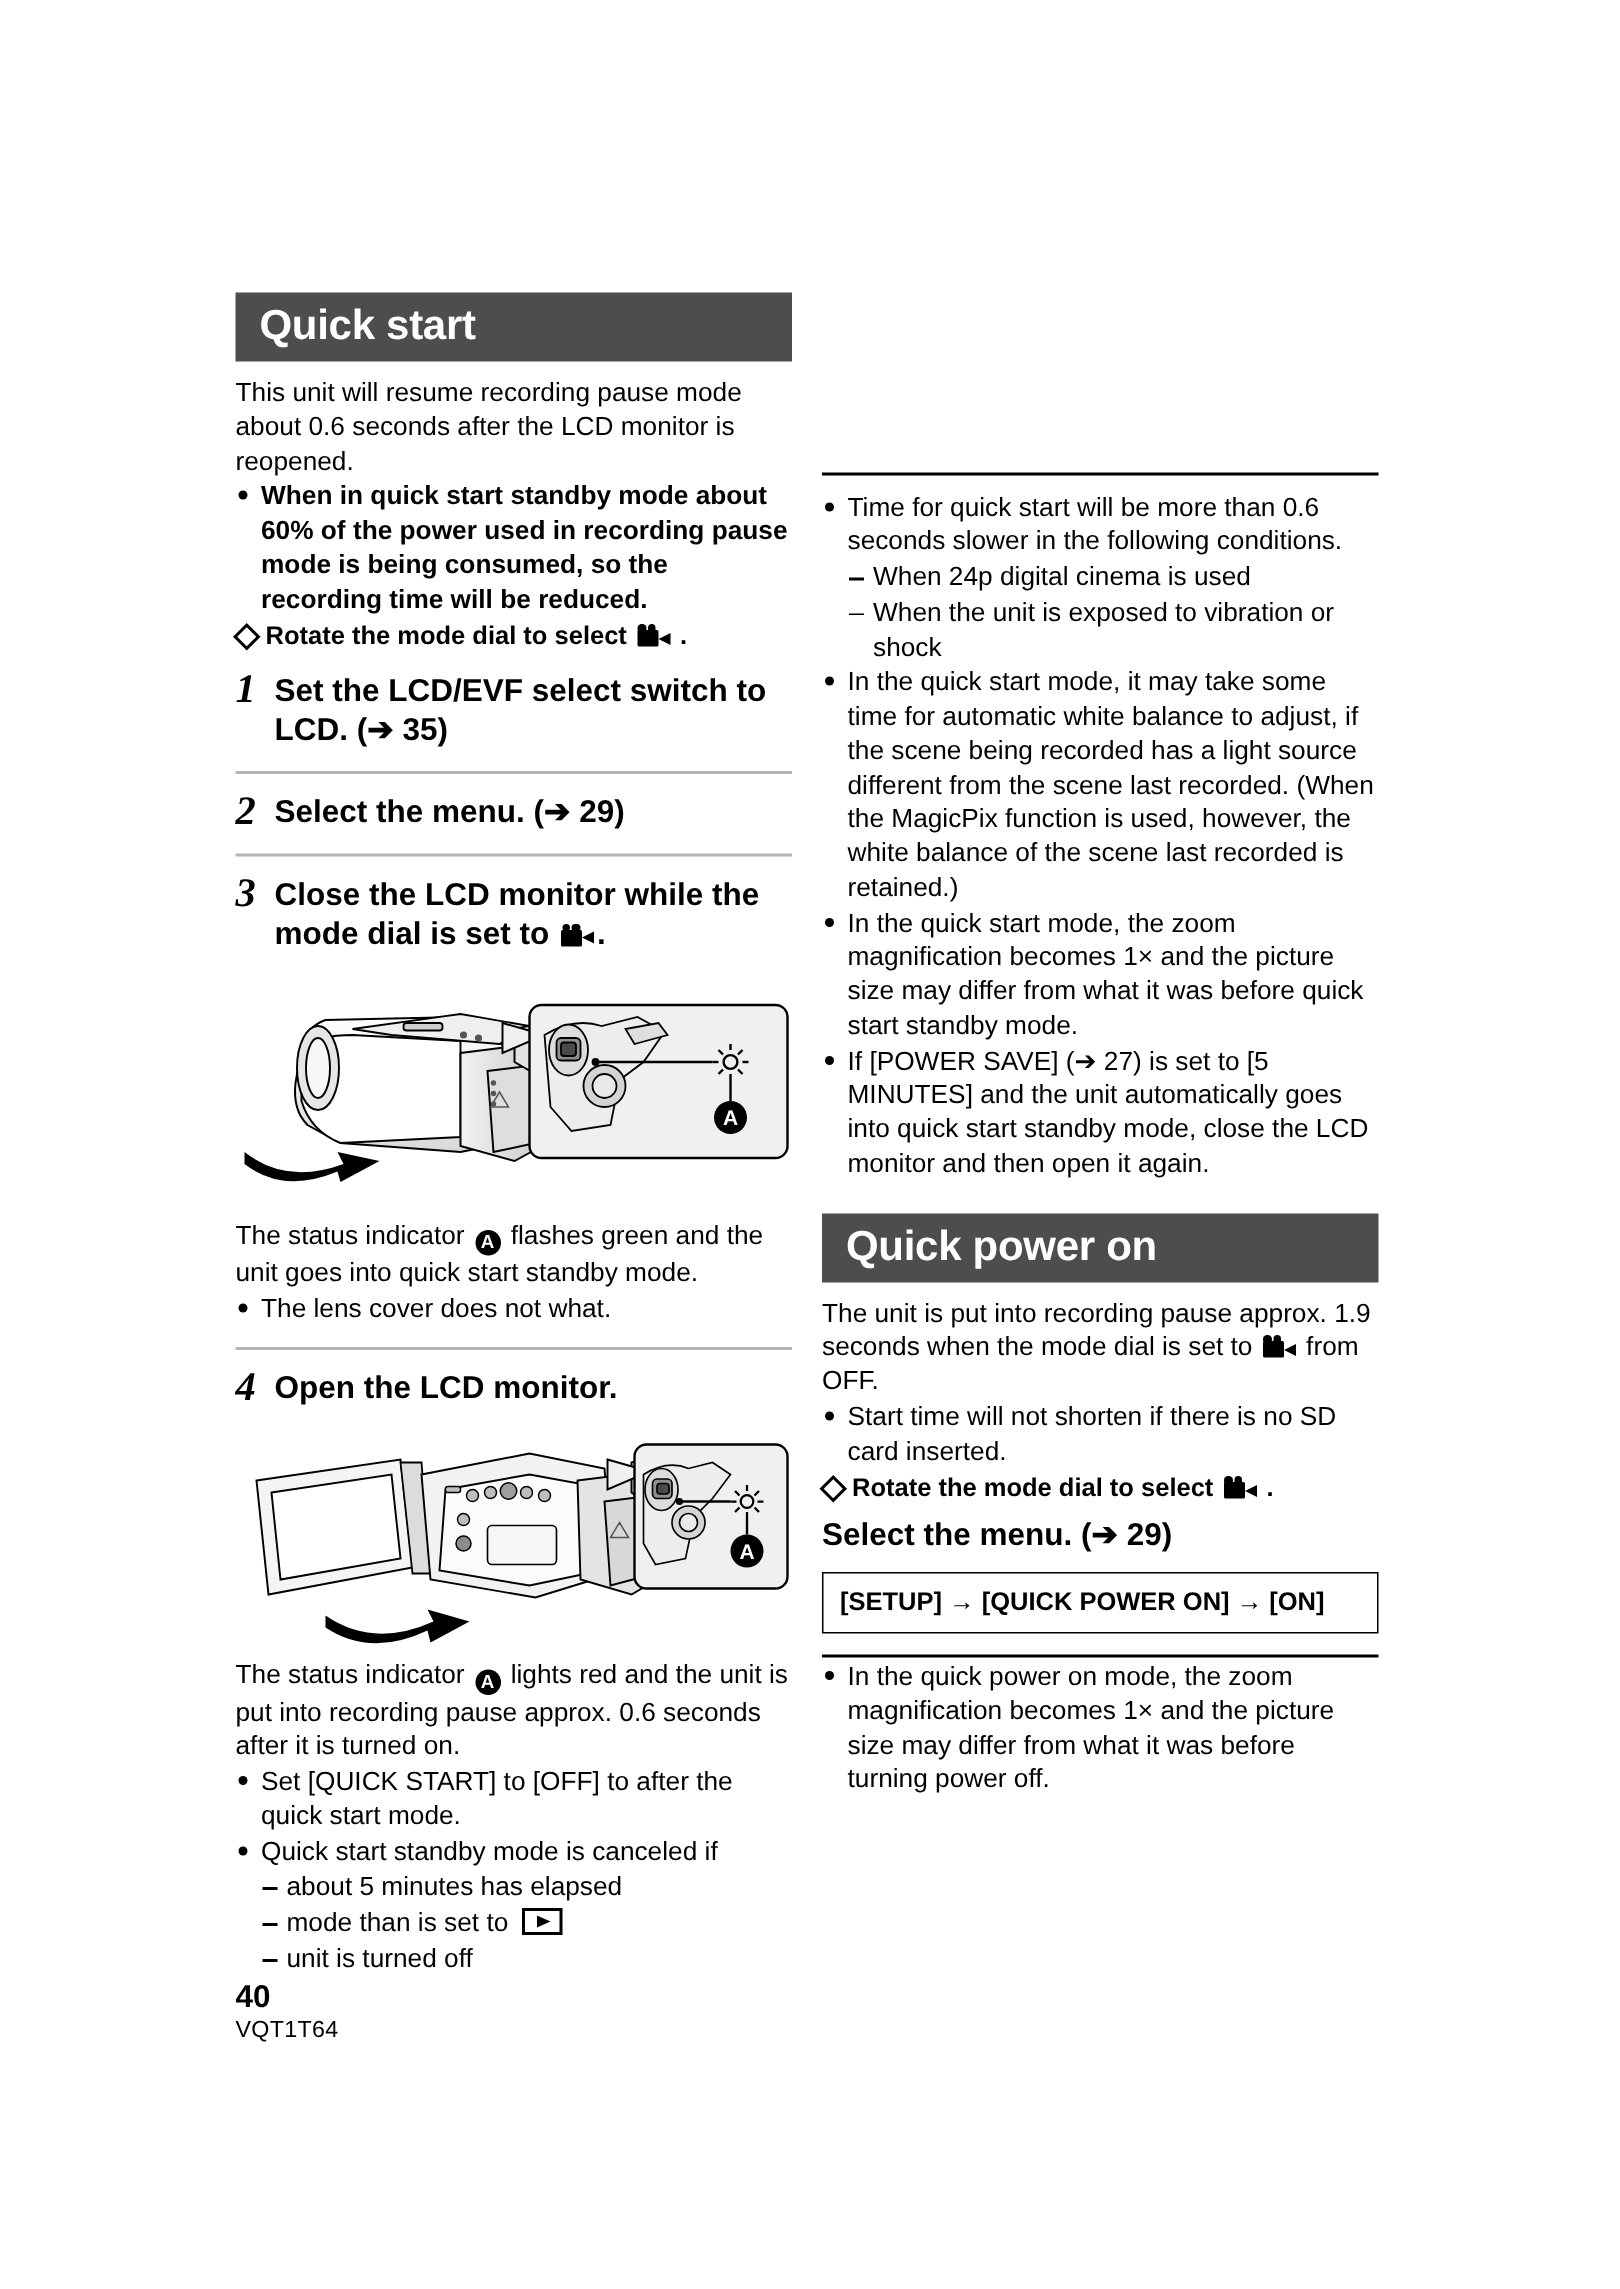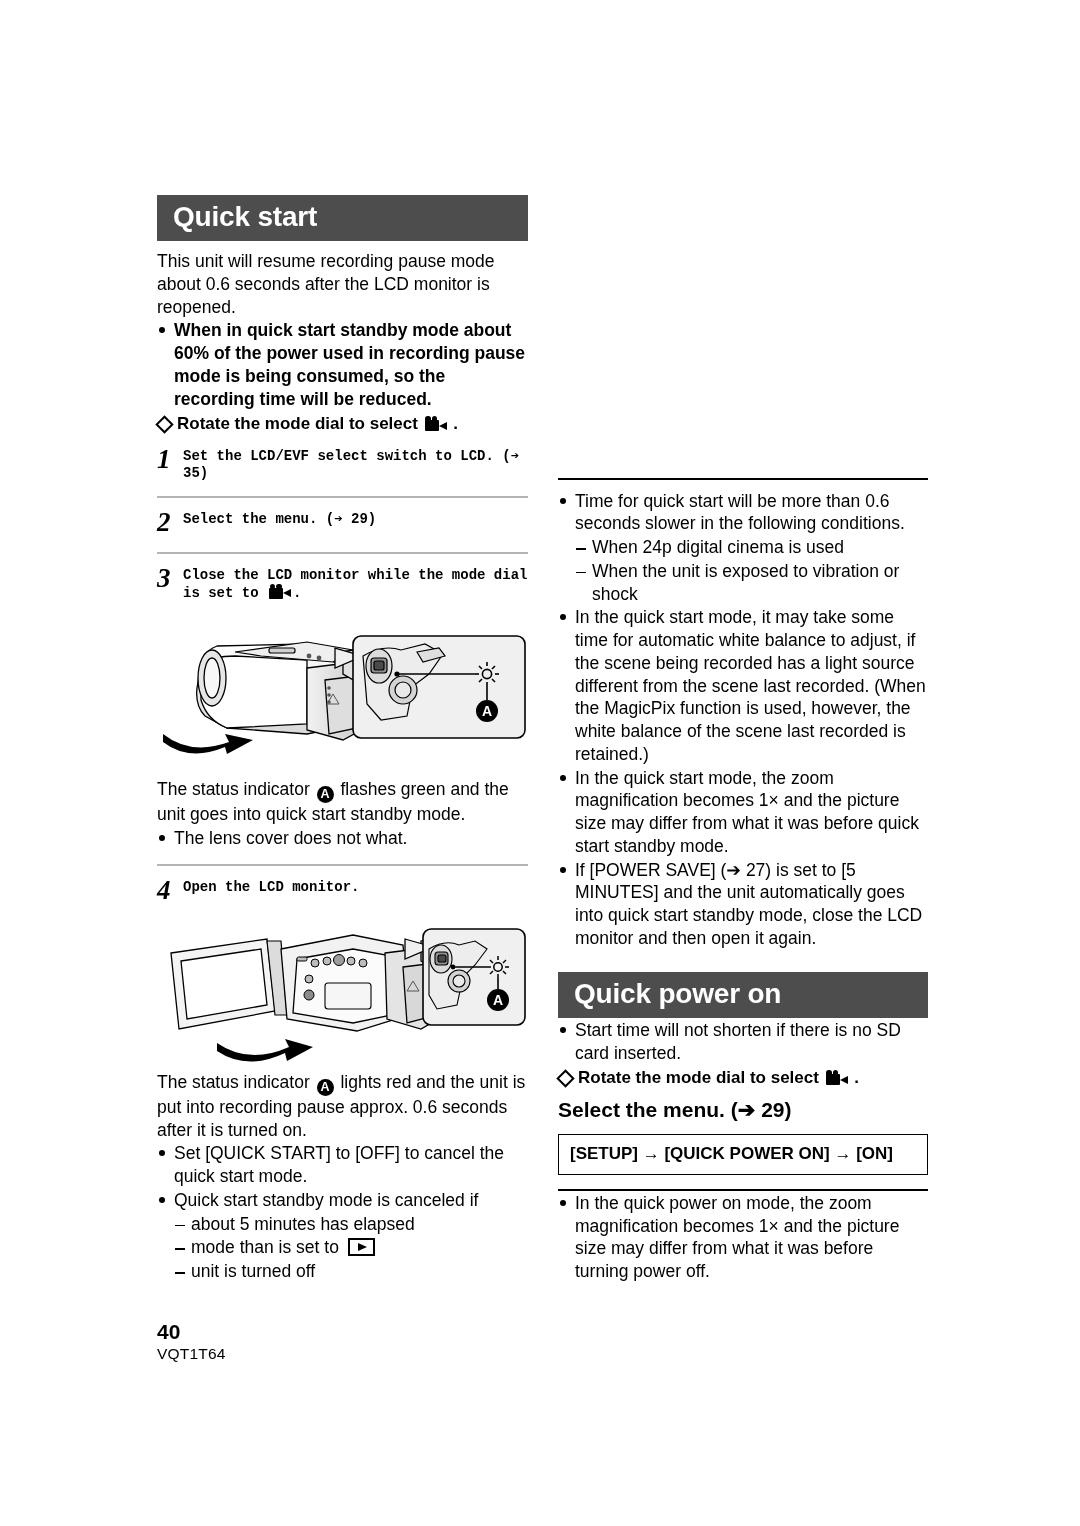--- a/index.html
+++ b/index.html
@@ -10,21 +10,21 @@
     font-family:"Liberation Sans", sans-serif;
     color:#000;
     position:relative;
     overflow:hidden;
   }
   .page {
     position:absolute;
     left:157px; top:195px;
     width:771px;
   }
-  .cols { display:flex; gap:30px; align-items:flex-end; }
+  .cols { display:flex; gap:20px; align-items:center; }
   .col { width:371px; }
 
   
   .sect-bar {
     background:#4d4d4d;
     color:#ffffff;
     font-size:28px;
     font-weight:bold;
     padding:7px 0 9px 16px;
     letter-spacing:-0.2px;
@@ -94,25 +94,24 @@
   .step { display:flex; margin-top:10px; }
   .step-num {
     flex:0 0 26px;
     font-size:27px;
     font-weight:bold;
     font-style:italic;
     line-height:1.08;
     font-family:"Liberation Serif", serif;
   }
   .step-txt {
-    font-size:14px;
+    font-size:21px;
     font-weight:bold;
     line-height:1.24;
     padding-top:3px;
-    font-family:Liberation Mono, monospace;
   }
   .plainstep {
     font-size:21px; font-weight:bold; line-height:1.24;
     margin-top:8px;
   }
 
   
   .menu-box {
     border:1.6px solid #000;
     font-size:17px;
@@ -439,21 +438,21 @@
         </svg>
       </div>
 
       <div class="para tight">
         <span>The status indicator</span>
         <span class="badge-a">A</span>
         <span>lights red and the unit is put into recording pause approx. 0.6 seconds after it is turned on.</span>
       </div>
 
       <ul class="bl">
-        <li>Set [QUICK START] to [OFF] to cancel the quick start mode.</li>
+        <li>Set [QUICK START] to [OFF] to after the quick start mode.</li>
         <li>
           <span>Quick start standby mode is canceled if</span>
           <ul class="dash">
             <li>about 5 minutes has elapsed</li>
             <li>
               <span>mode than is set to</span>
               <span class="play-icon"></span>
             </li>
             <li>unit is turned off</li>
           </ul>
@@ -476,20 +475,28 @@
         </li>
         <li>In the quick start mode, it may take some time for automatic white balance to adjust, if the scene being recorded has a light source different from the scene last recorded. (When the MagicPix function is used, however, the white balance of the scene last recorded is retained.)</li>
         <li>In the quick start mode, the zoom magnification becomes 1× and the picture size may differ from what it was before quick start standby mode.</li>
         <li>If [POWER SAVE] (➔ 27) is set to [5 MINUTES] and the unit automatically goes into quick start standby mode, close the LCD monitor and then open it again.</li>
       </ul>
 
       <div style="height:22px"></div>
 
       <div class="sect-bar">Quick power on</div>
 
+      <div class="para">
+        <span>The unit is put into recording pause approx. 1.9 seconds when the mode dial is set to</span>
+        <span class="cam-icon">
+          <span class="r1"></span><span class="r2"></span>
+          <span class="body"></span><span class="lens"></span>
+        </span>
+        <span>from OFF.</span>
+      </div>
 
       <ul class="bl">
         <li>Start time will not shorten if there is no SD card inserted.</li>
       </ul>
 
       <div class="diamond-row">
         <span class="diamond"></span>
         <span>
           <span>Rotate the mode dial to select</span>
           <span class="cam-icon">

